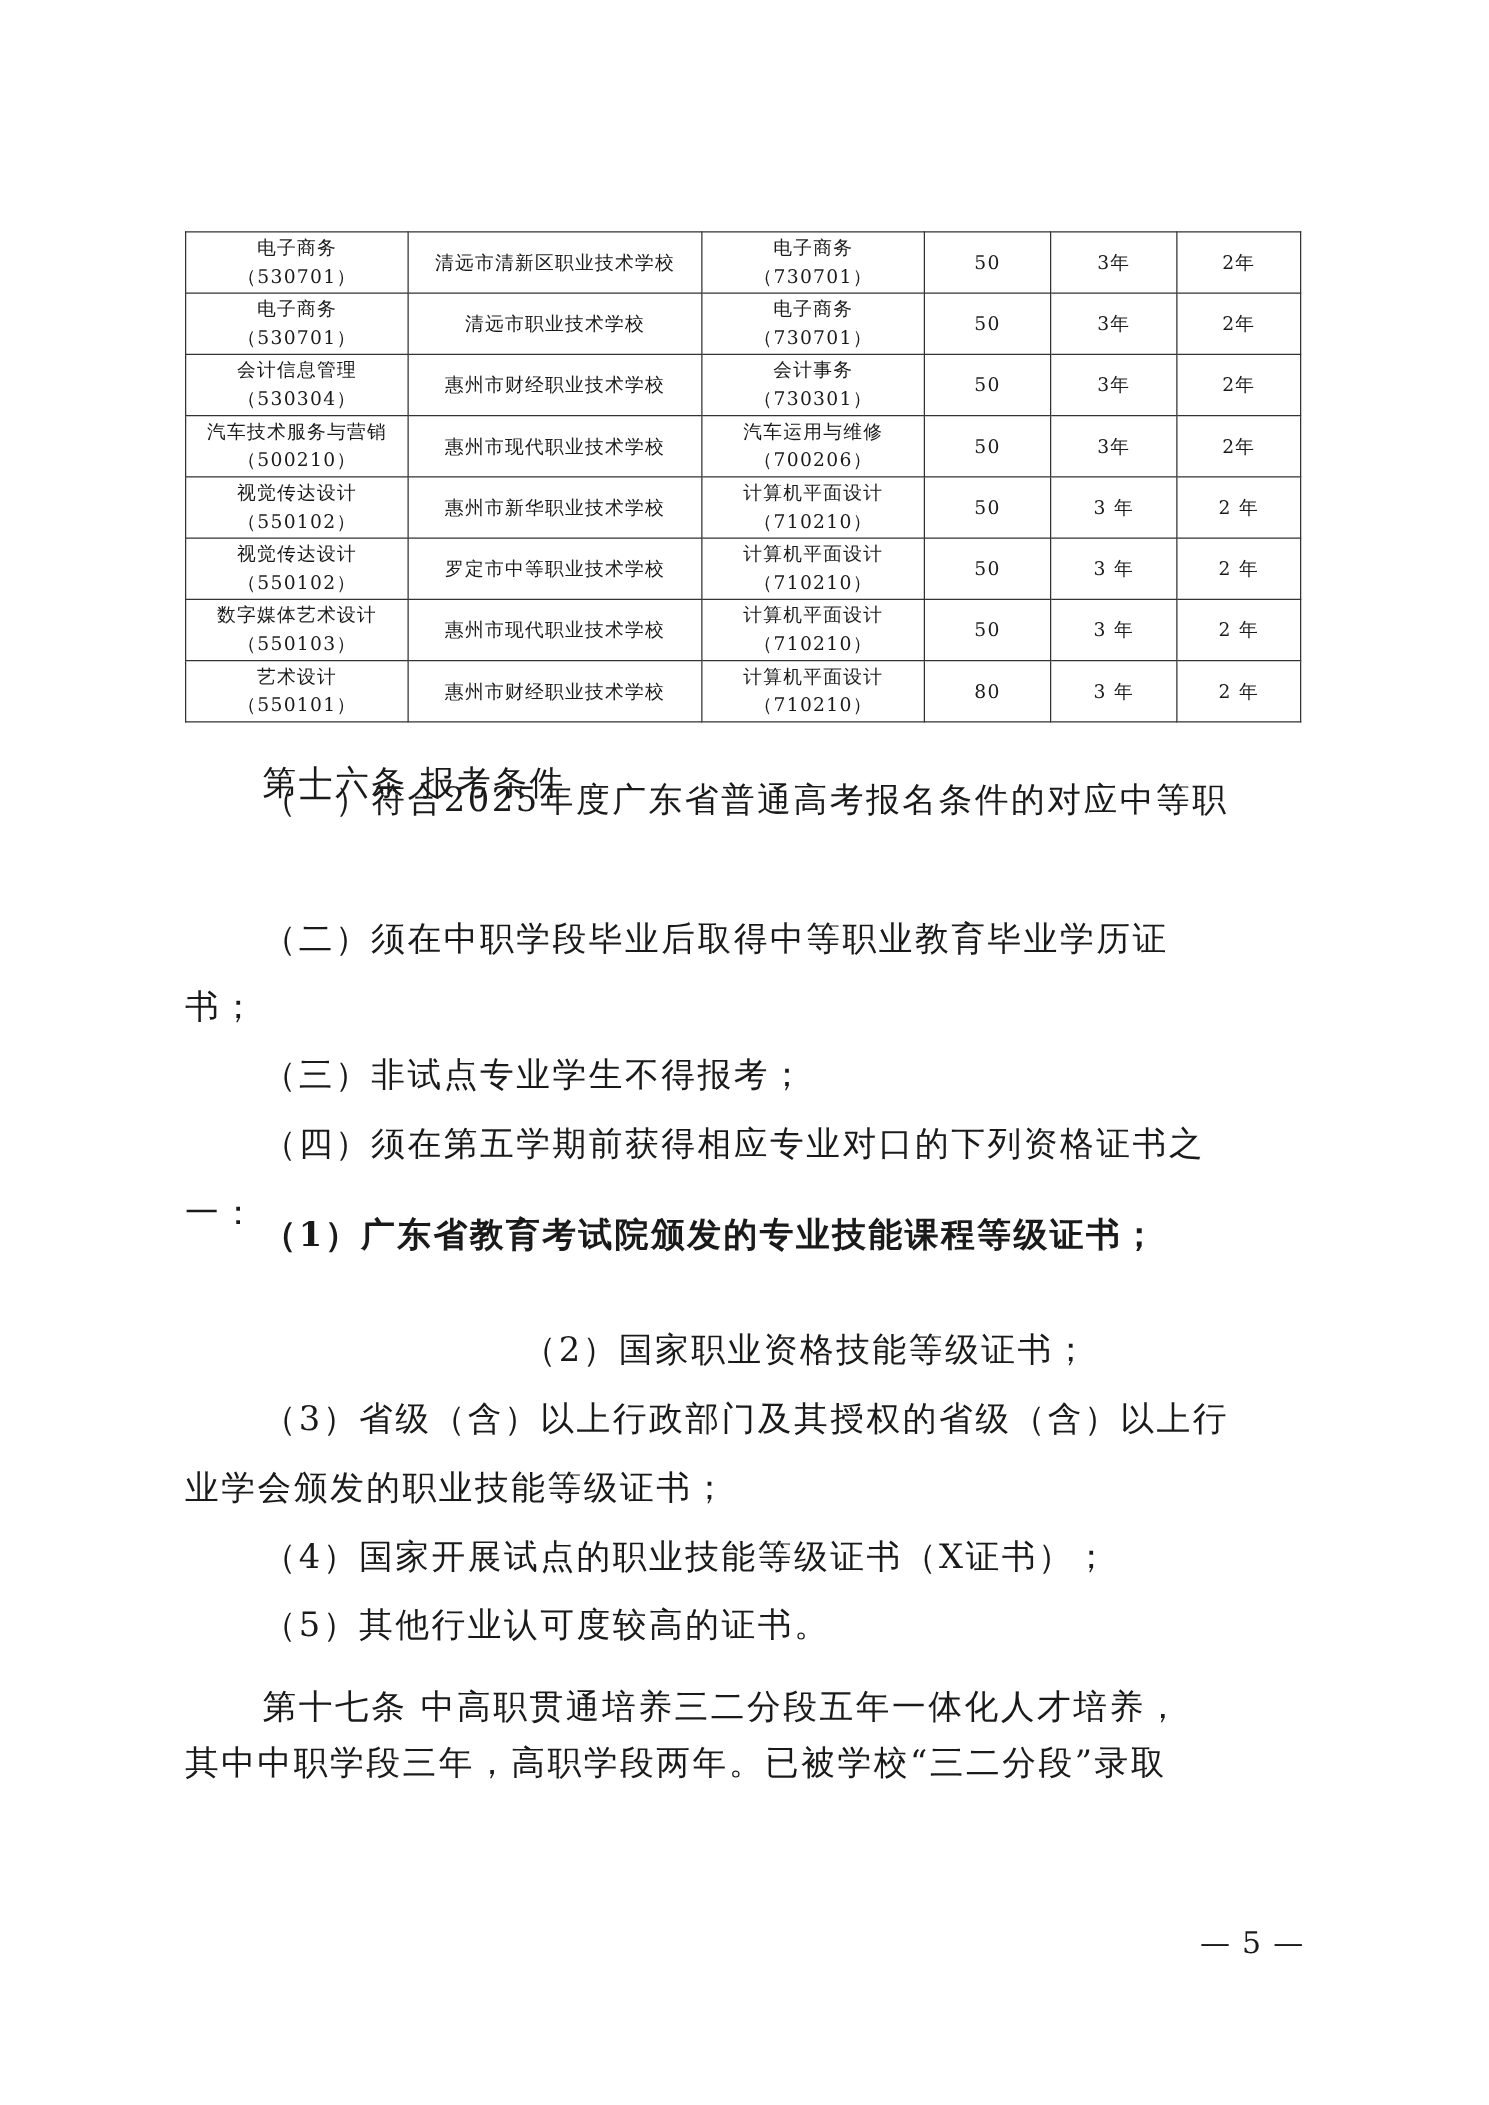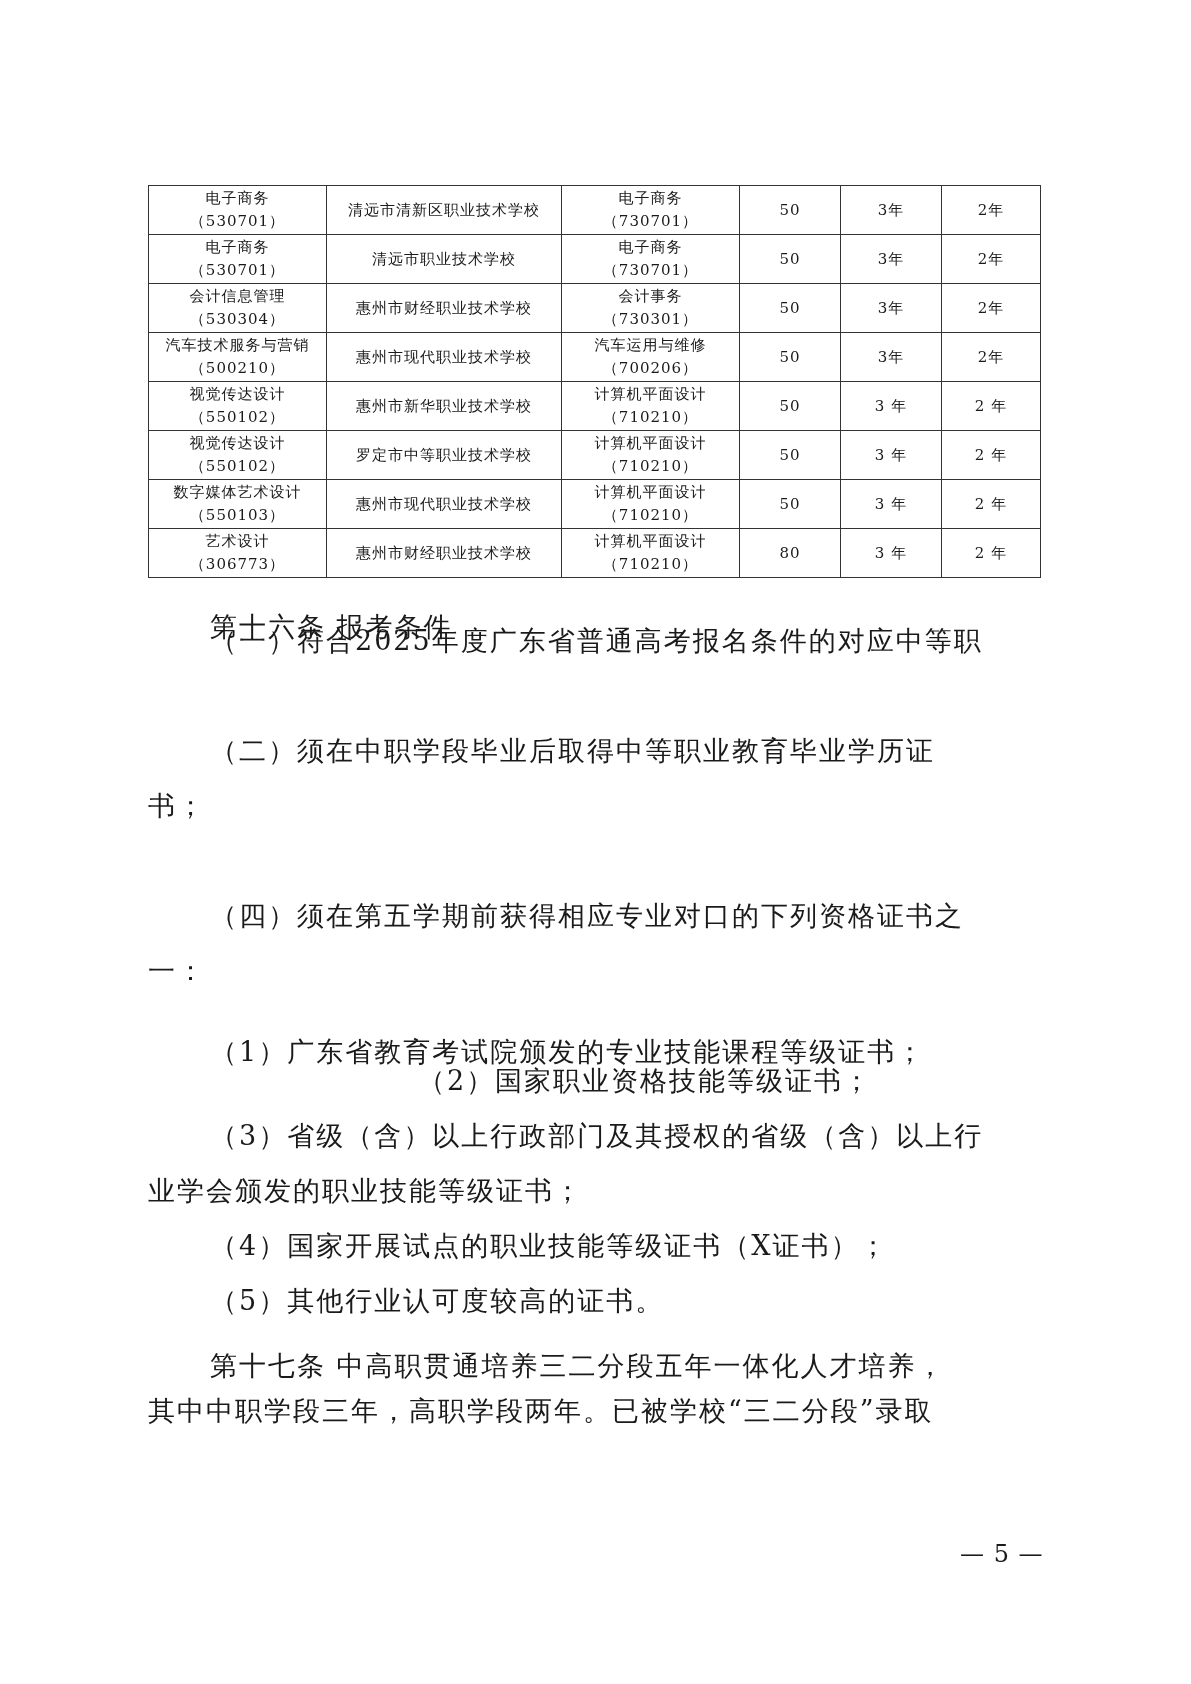--- a/index.html
+++ b/index.html
@@ -127,41 +127,42 @@
             <span class="cell-line">计算机平面设计</span>
             <span class="cell-line">（710210）</span>
           </td>
           <td>50</td>
           <td>3 年</td>
           <td>2 年</td>
         </tr>
         <tr>
           <td>
             <span class="cell-line">艺术设计</span>
-            <span class="cell-line">（306773）</span>
+            <span class="cell-line">（550101）</span>
           </td>
           <td>惠州市财经职业技术学校</td>
           <td>
             <span class="cell-line">计算机平面设计</span>
             <span class="cell-line">（710210）</span>
           </td>
           <td>80</td>
           <td>3 年</td>
           <td>2 年</td>
         </tr>
       </tbody>
   </table>
 
   <div class="para indent" style="top:598px;left:148px;padding-left:62px;">第十六条  报考条件</div>
   <div class="para indent" style="top:612px;left:148px;padding-left:62px;top:612px;">（一）符合2025年度广东省普通高考报名条件的对应中等职</div>
   <div class="para indent" style="top:722px;left:148px;padding-left:62px;font-family:Liberation Serif, serif;">（二）须在中职学段毕业后取得中等职业教育毕业学历证</div>
   <div class="para" style="top:777px;left:148px;">书；</div>
+  <div class="para indent" style="top:832px;left:148px;padding-left:62px;">（三）非试点专业学生不得报考；</div>
   <div class="para indent" style="top:887px;left:148px;padding-left:62px;">（四）须在第五学期前获得相应专业对口的下列资格证书之</div>
   <div class="para" style="top:942px;left:148px;">一：</div>
-  <div class="para indent" style="top:1023px;left:148px;padding-left:62px;">（1）广东省教育考试院颁发的专业技能课程等级证书；</div>
+  <div class="para indent" style="top:960px;left:148px;padding-left:62px;font-weight:bold;">（1）广东省教育考试院颁发的专业技能课程等级证书；</div>
   <div class="para indent" style="top:1052px;left:148px;padding-left:62px;text-align:center;">（2）国家职业资格技能等级证书；</div>
   <div class="para indent" style="top:1107px;left:148px;padding-left:62px;">（3）省级（含）以上行政部门及其授权的省级（含）以上行</div>
   <div class="para" style="top:1162px;left:148px;">业学会颁发的职业技能等级证书；</div>
   <div class="para indent" style="top:1217px;left:148px;padding-left:62px;">（4）国家开展试点的职业技能等级证书（X证书）；</div>
   <div class="para indent" style="top:1272px;left:148px;padding-left:62px;">（5）其他行业认可度较高的证书。</div>
   <div class="para indent" style="top:1337px;left:148px;padding-left:62px;">第十七条  中高职贯通培养三二分段五年一体化人才培养，</div>
   <div class="para" style="top:1382px;left:148px;">其中中职学段三年，高职学段两年。已被学校“三二分段”录取</div>
 
   <div class="pagenum">— 5 —</div>
 </div>

